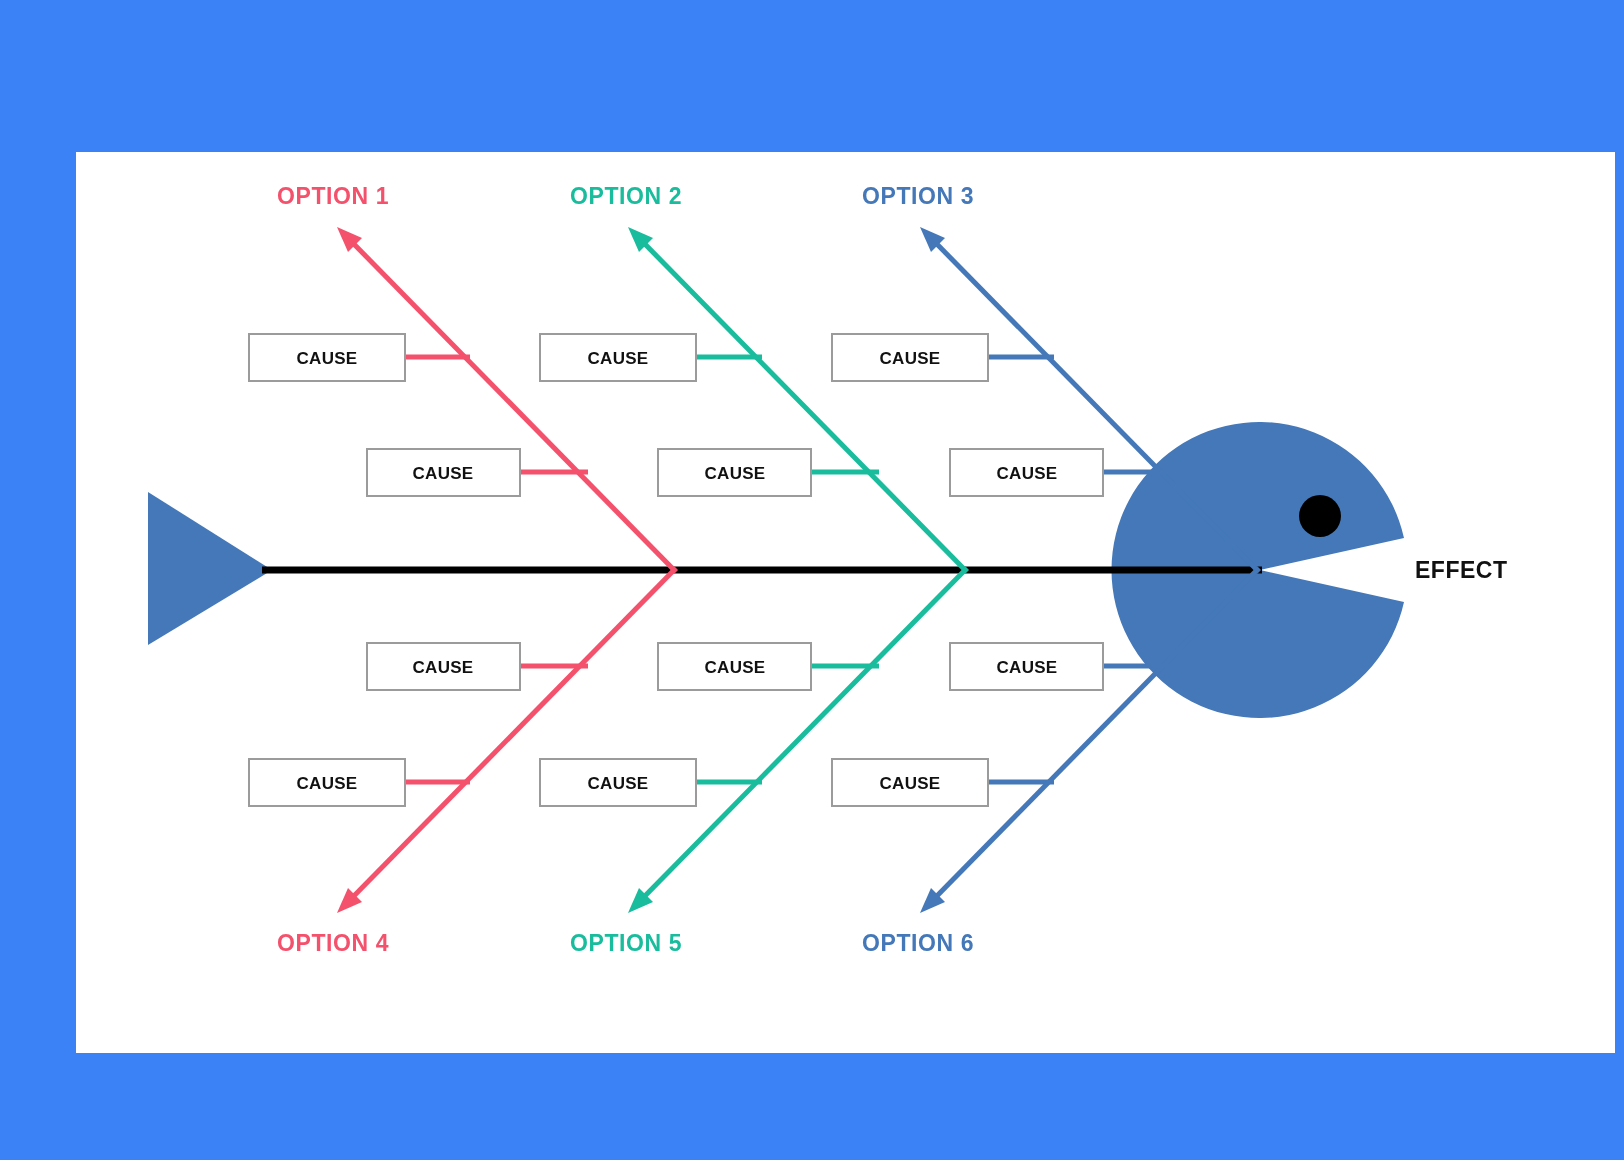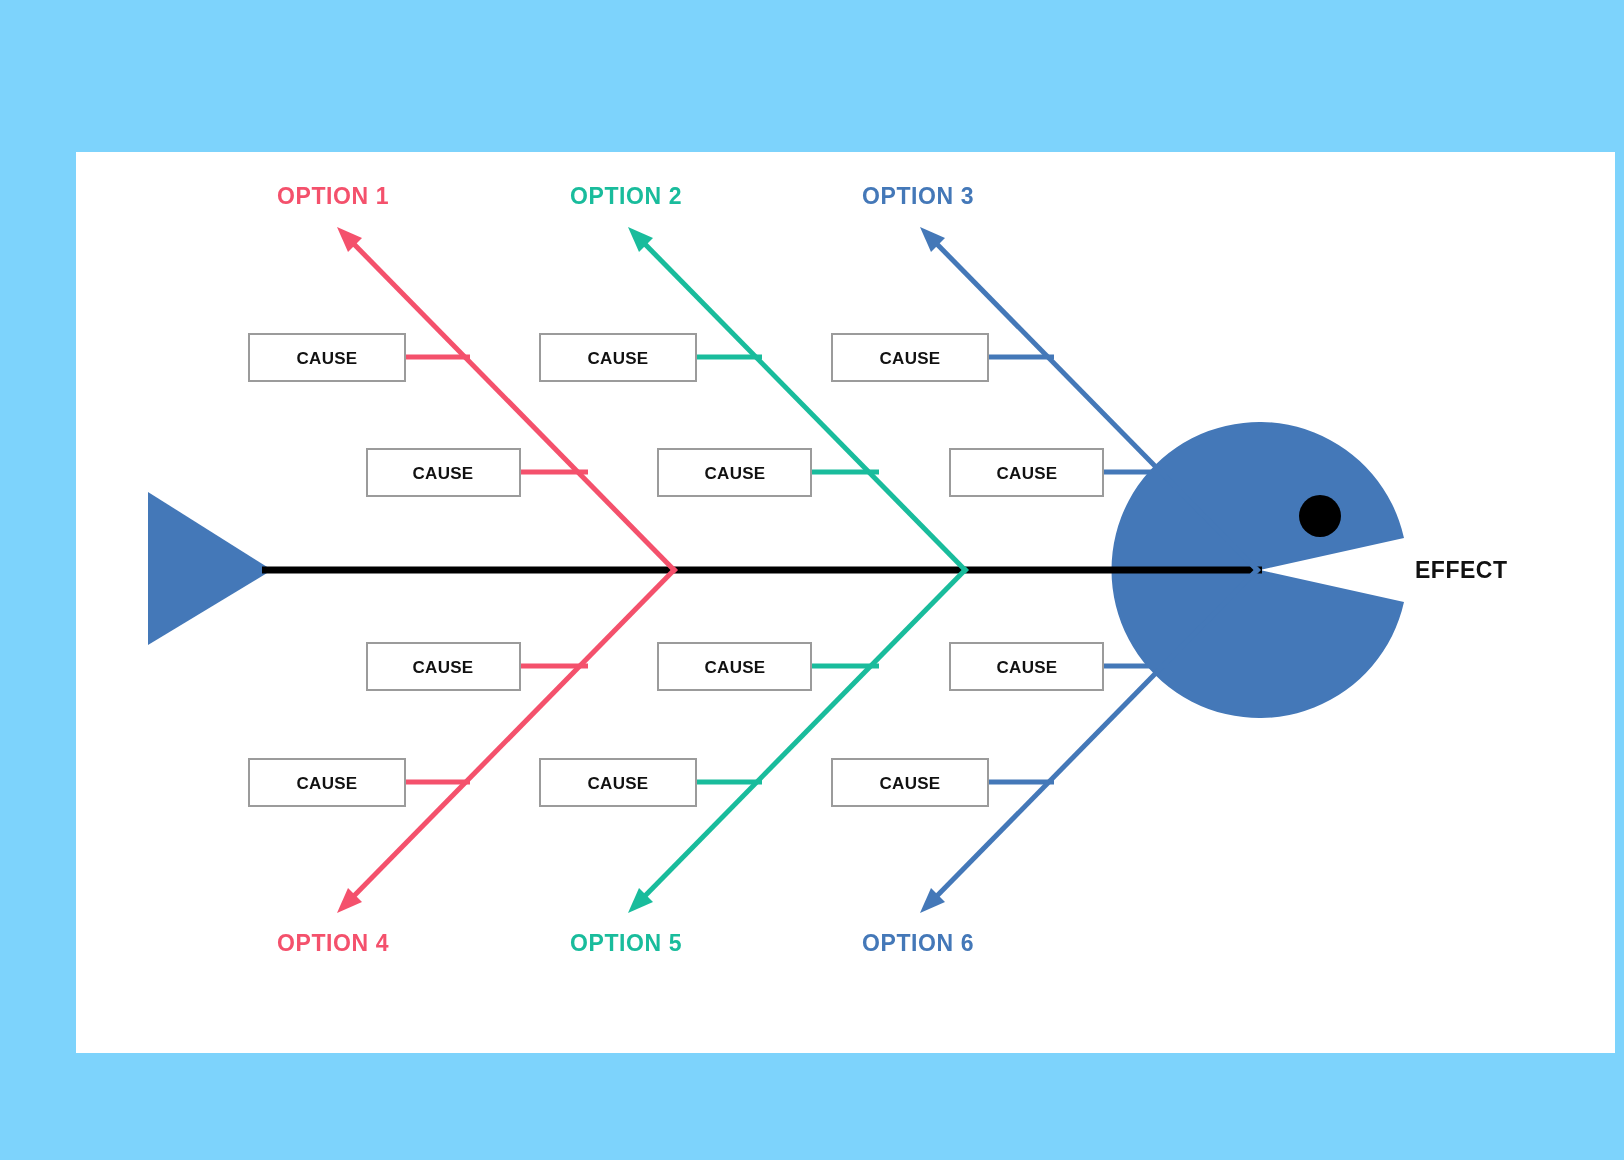--- a/index.html
+++ b/index.html
@@ -8,21 +8,21 @@
     background: #000000;
     width: 1624px;
     height: 1160px;
     overflow: hidden;
     font-family: "Liberation Sans", sans-serif;
   }
   #root {
     position: relative;
     width: 1624px;
     height: 1160px;
-    background: #7dd3fc;
+    background: #3b82f6;
   }
   #canvas-panel {
     position: absolute;
     left: 76px;
     top: 152px;
     width: 1539px;
     height: 901px;
     background: #ffffff;
   }
   svg#fishbone {

